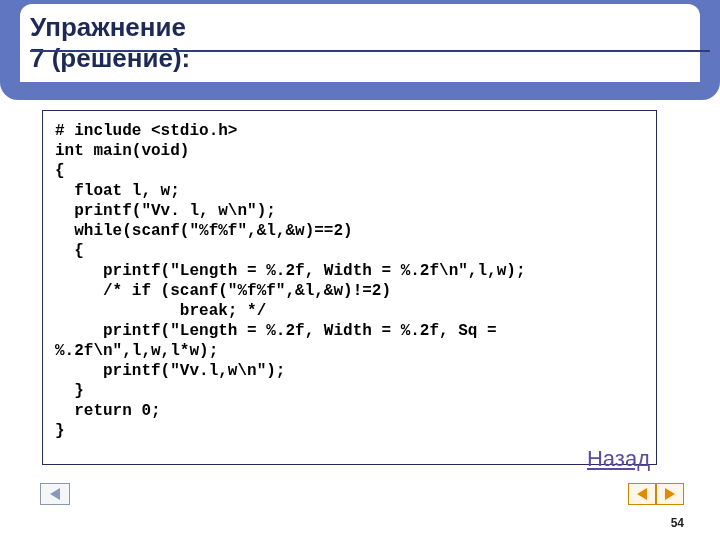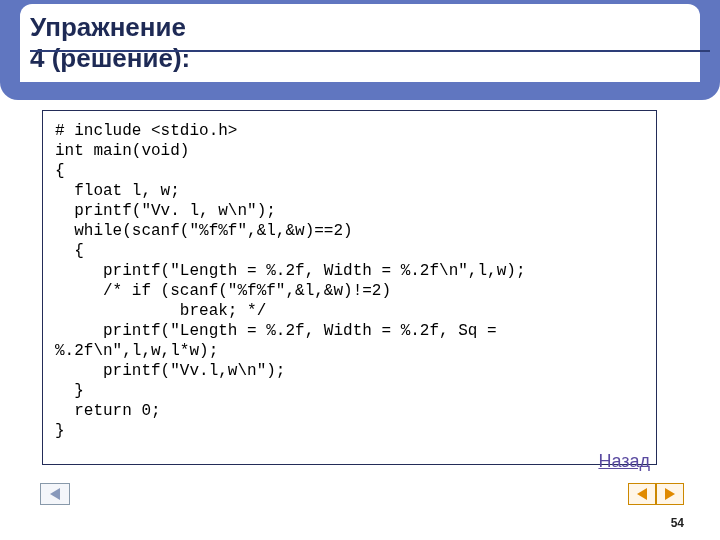--- a/index.html
+++ b/index.html
@@ -50,32 +50,32 @@
     width: 615px;
     height: 355px;
     border: 1px solid #232c58;
     background: #ffffff;
     padding: 10px 12px;
     box-sizing: border-box;
   }
   .code {
     font-family: "Courier New", monospace;
     font-size: 16px;
-    font-weight: normal;
+    font-weight: bold;
     color: #000000;
     line-height: 1.25;
     white-space: pre;
   }
   .back-link {
     position: absolute;
     right: 70px;
     bottom: 68px;
     color: #5a4aa0;
     text-decoration: underline;
-    font-size: 18px;
+    font-size: 22px;
     font-family: Arial, sans-serif;
   }
   .nav-left {
     position: absolute;
     left: 40px;
     bottom: 35px;
     width: 28px;
     height: 20px;
     border: 1px solid #8899aa;
     display: flex;
@@ -125,21 +125,21 @@
     font-size: 12px;
     font-weight: bold;
     color: #222;
   }
 </style>
 </head>
 <body>
 
 <div class="header">
   <div class="header-title">
-    <h1>Упражнение 4 (решение):</h1>
+    <h1>Упражнение 7 (решение):</h1>
   </div>
   <div class="header-line"></div>
 </div>
 
 <div class="code-box">
   <div class="code" id="code-content"># include &lt;stdio.h&gt;
 int main(void)
 {
   float l, w;
   printf("Vv. l, w\n");

